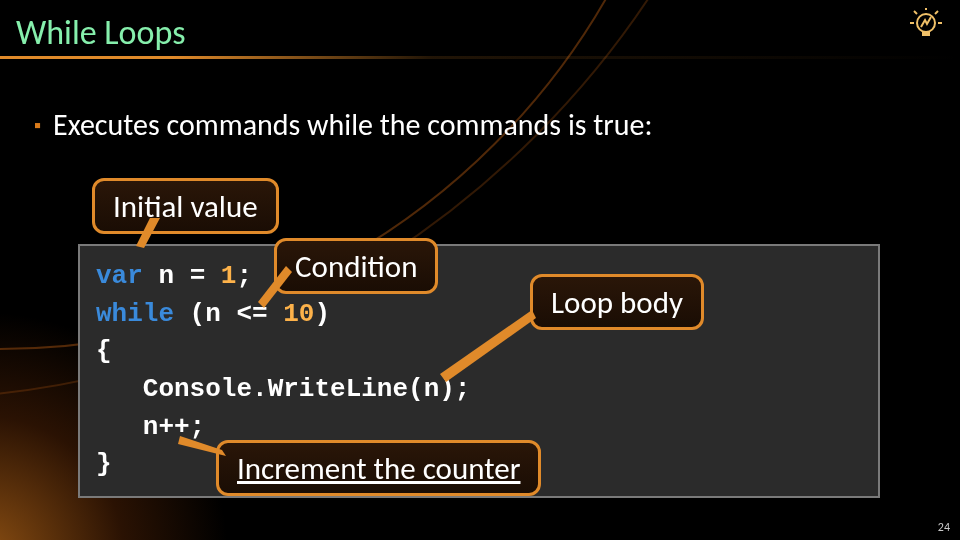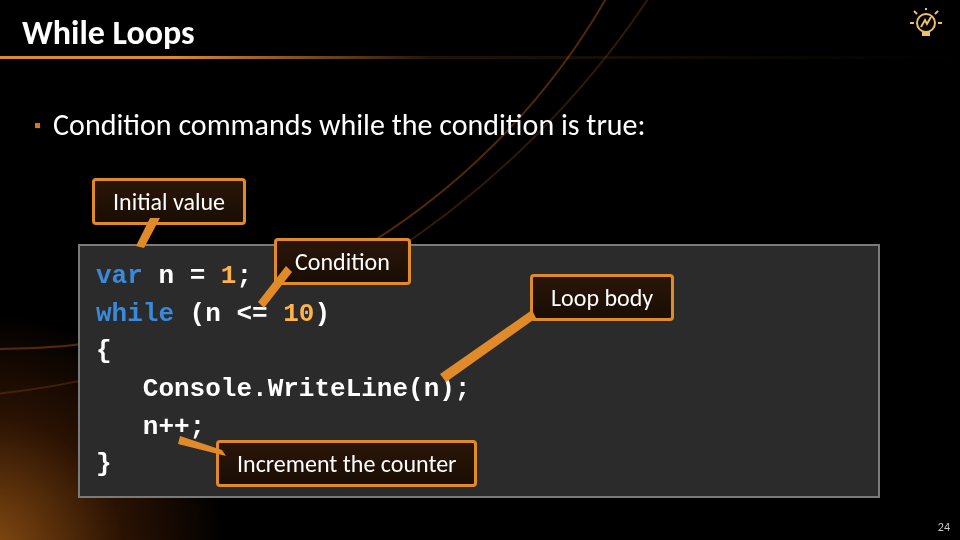--- a/index.html
+++ b/index.html
@@ -22,24 +22,24 @@
   .arc2 { width: 1800px; height: 1800px; left: -1000px; top: -1400px; border-color: rgba(200,100,20,0.25);}
   .corner-glow {
     position: absolute;
     left: -120px; bottom: -120px;
     width: 350px; height: 350px;
     background: radial-gradient(circle at 30% 70%, rgba(230,130,30,0.6), rgba(140,60,10,0.3) 40%, transparent 70%);
     pointer-events: none;
   }
   .title {
     position: absolute;
-    left: 22px; top: 12px;
+    left: 16px; top: 12px;
     font-size: 34px;
-    font-weight: 700;
-    color: #ffffff;
+    font-weight: 400;
+    color: #86efac;
   }
   .title-underline {
     position: absolute;
     left: 0; top: 56px;
     width: 960px; height: 3px;
     background: linear-gradient(to right, #e08a2a 0%, #e08a2a 18%, rgba(224,138,42,0.15) 45%, transparent 100%);
   }
   .logo {
     position: absolute;
     right: 16px; top: 8px;
@@ -80,31 +80,31 @@
   }
   .kw { color: #3a8adb; }
   .nm { color: #fff; }
   .num { color: #fdb24a; }
   .op { color: #fff; }
   .call { color: #fff; }
   .callout {
     position: absolute;
     background: linear-gradient(#2a1608, #1a0d04);
     border: 3px solid #e08a2a;
-    border-radius: 4px;
+    border-radius: 12px;
     color: #fff;
-    font-size: 24px;
+    font-size: 31px;
     padding: 6px 18px;
     font-family: Calibri, "Segoe UI", Arial, sans-serif;
     font-weight: 400;
   }
   .c-initial { left: 92px; top: 178px; }
   .c-cond    { left: 274px; top: 238px; }
   .c-body    { left: 530px; top: 274px; }
-  .c-incr    { left: 216px; top: 440px; }
+  .c-incr    { left: 216px; top: 440px; text-decoration: underline; }
   svg.pointer { position: absolute; pointer-events: none; }
   .page-num {
     position: absolute;
     right: 10px; bottom: 6px;
     font-size: 12px;
     color: #c9c9c9;
   }
 </style>
 </head>
 <body>
@@ -128,21 +128,21 @@
         <line x1="9" y1="6" x2="6" y2="3"></line>
         <line x1="27" y1="6" x2="30" y2="3"></line>
       </g>
       <path d="M13 19 l4 -7 l2 4 l4 -7" fill="none" stroke="#f0c068" stroke-width="2"></path>
     </svg>
   </div>
 </div>
 
 <div class="bullet">
   <span class="bullet-mark">▪</span>
-  <span>Condition commands while the condition is true:</span>
+  <span>Executes commands while the commands is true:</span>
 </div>
 
 <div class="codebox"><span class="kw">var</span><span class="nm"> n </span><span class="op">= </span><span class="num">1</span><span class="op">;</span>
 <span class="kw">while</span><span class="op"> (</span><span class="nm">n</span><span class="op"> &lt;= </span><span class="num">10</span><span class="op">)</span>
 <span class="op">{</span>
 <span>   </span><span class="call">Console.WriteLine(n);</span>
 <span>   </span><span class="nm">n++;</span>
 <span class="op">}</span></div>
 
 <div class="callout c-initial">Initial value</div>

